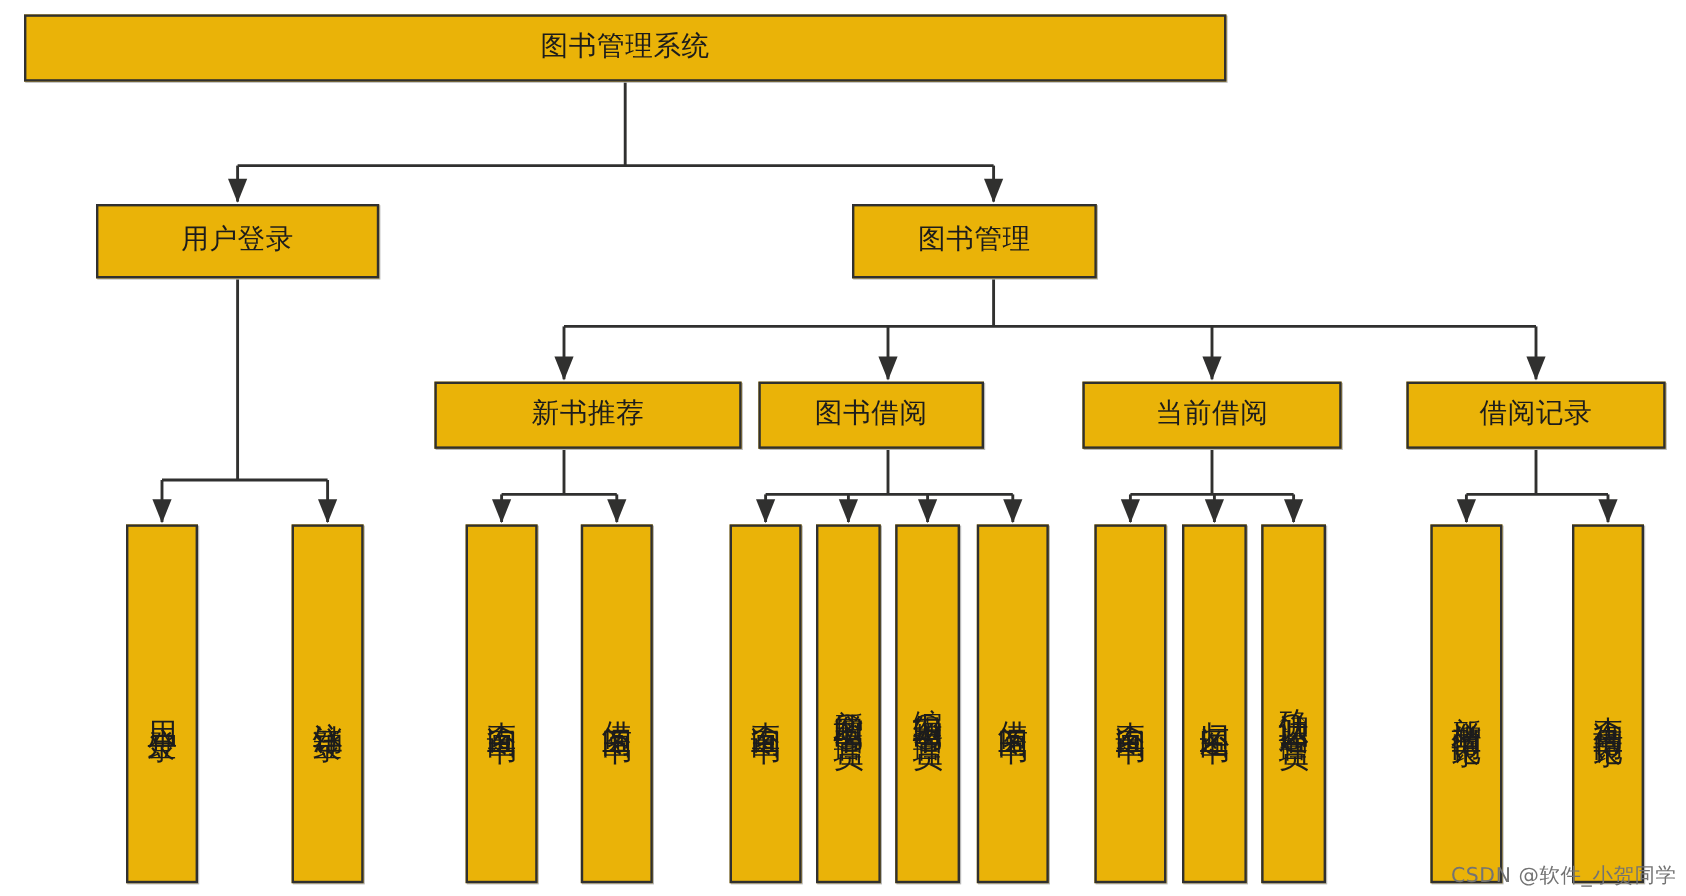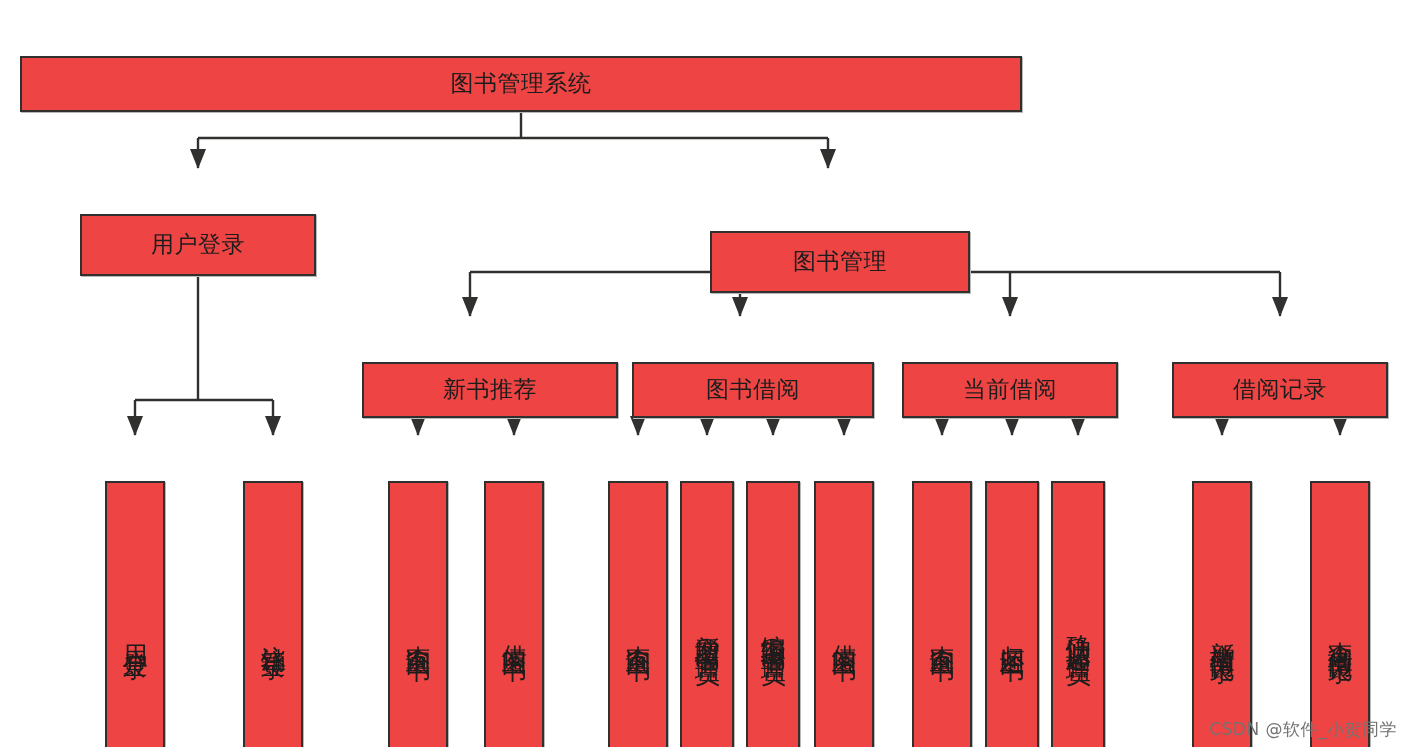--- a/index.html
+++ b/index.html
@@ -18,24 +18,23 @@
   #diagram-root {
     position: absolute;
     left: 0;
     top: 0;
     width: 1405px;
     height: 747px;
   }
   .node {
     position: absolute;
     box-sizing: border-box;
-    background: #ef4444;
+    background: #eab308;
     border: 2px solid #30302f;
     box-shadow: 1px 1px 0 0 #b9b9b9;
-    margin-top: 44px;
   }
   .node-label {
     position: absolute;
     left: 0;
     top: 0;
     width: 100%;
     height: 100%;
     display: flex;
     align-items: center;
     justify-content: center;
@@ -152,28 +151,28 @@
       </g>
   </svg>
 
   <div class="node horiz" id="node-root" style="left: 20px; top: 12px; width: 1002px; height: 56px;">
     <span class="node-label">图书管理系统</span>
   </div>
 
   <div class="node horiz" id="node-user-login" style="left: 80px; top: 170px; width: 236px; height: 62px;">
     <span class="node-label">用户登录</span>
   </div>
-  <div class="node horiz" id="node-book-manage" style="left: 710px; top: 187px; width: 260px; height: 62px;">
+  <div class="node horiz" id="node-book-manage" style="left: 710px; top: 170px; width: 204px; height: 62px;">
     <span class="node-label">图书管理</span>
   </div>
 
   <div class="node horiz" id="node-new-book-recommend" style="left: 362px; top: 318px; width: 256px; height: 56px;">
     <span class="node-label">新书推荐</span>
   </div>
-  <div class="node horiz" id="node-book-borrow" style="left: 632px; top: 318px; width: 242px; height: 56px; text-align: center;">
+  <div class="node horiz" id="node-book-borrow" style="left: 632px; top: 318px; width: 188px; height: 56px; text-align: center;">
     <span class="node-label">图书借阅</span>
   </div>
   <div class="node horiz" id="node-borrow-record" style="left: 1172px; top: 318px; width: 216px; height: 56px;">
     <span class="node-label">借阅记录</span>
   </div>
   <div class="node horiz" id="node-current-borrow" style="left: 902px; top: 318px; width: 216px; height: 56px;">
     <span class="node-label">当前借阅</span>
   </div>
 
   <div class="node vert" id="node-leaf-user-login" style="left: 105px; top: 437px; width: 60px; height: 299px;">

